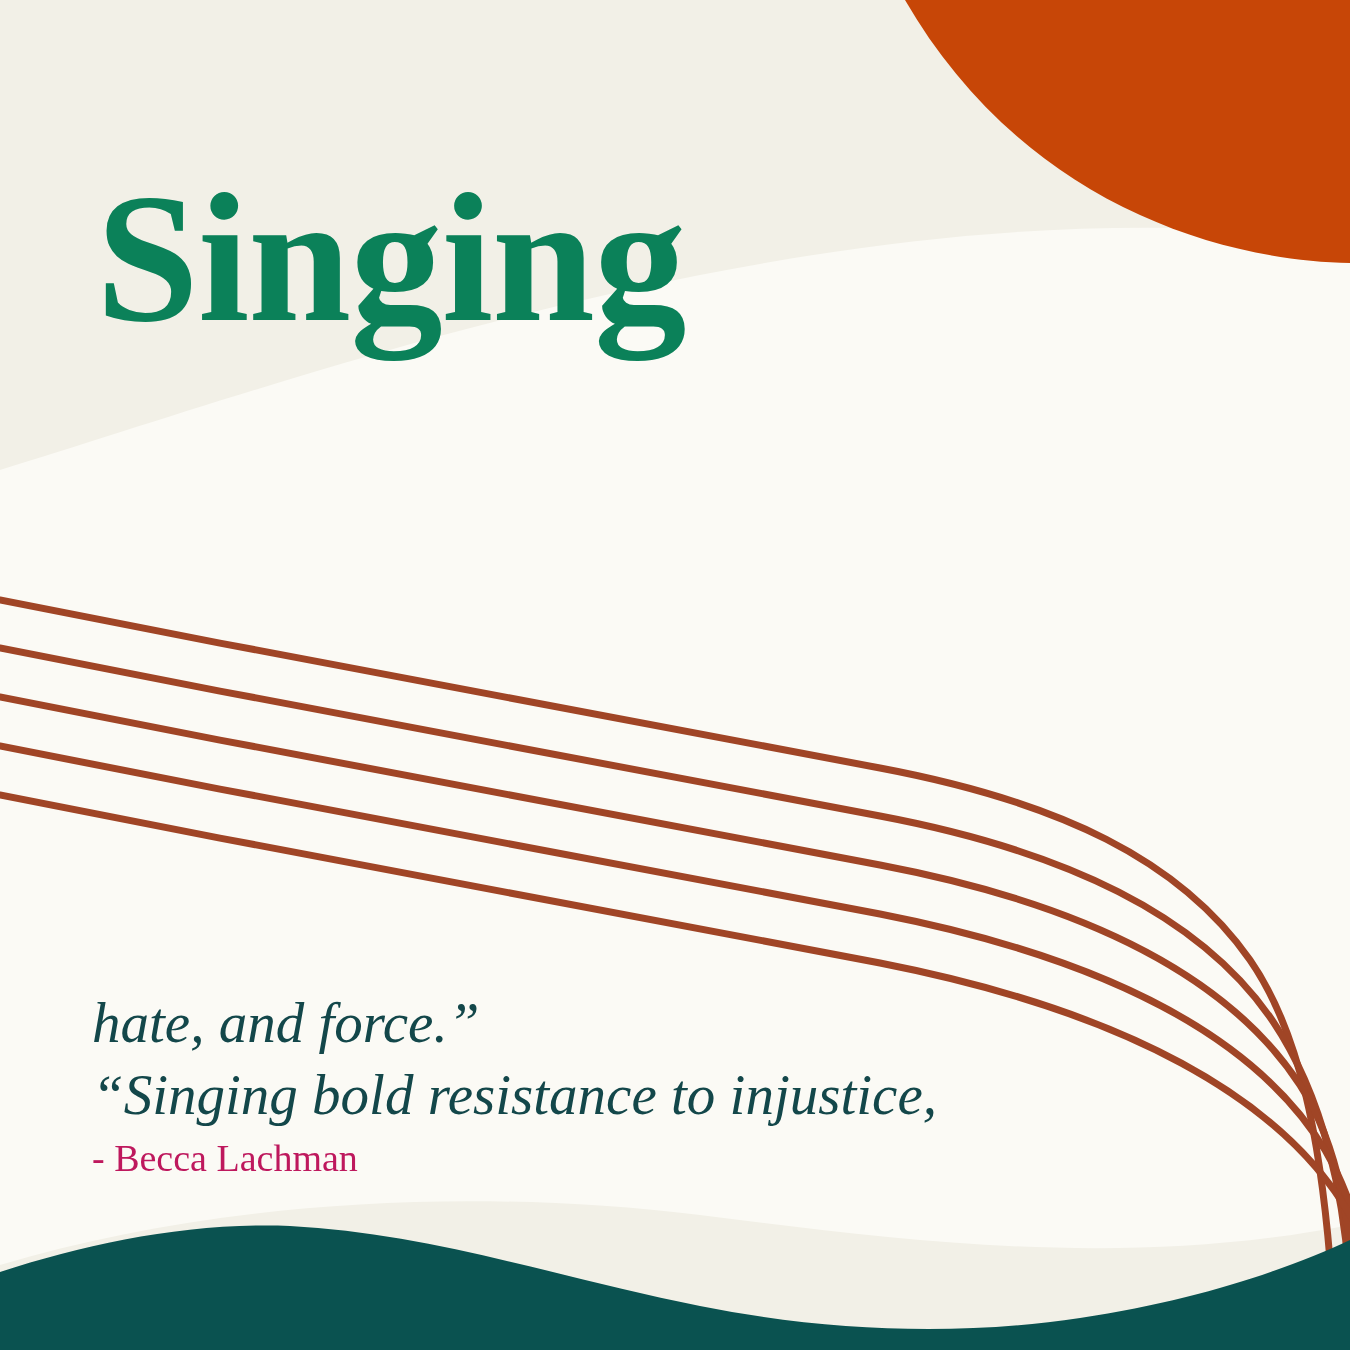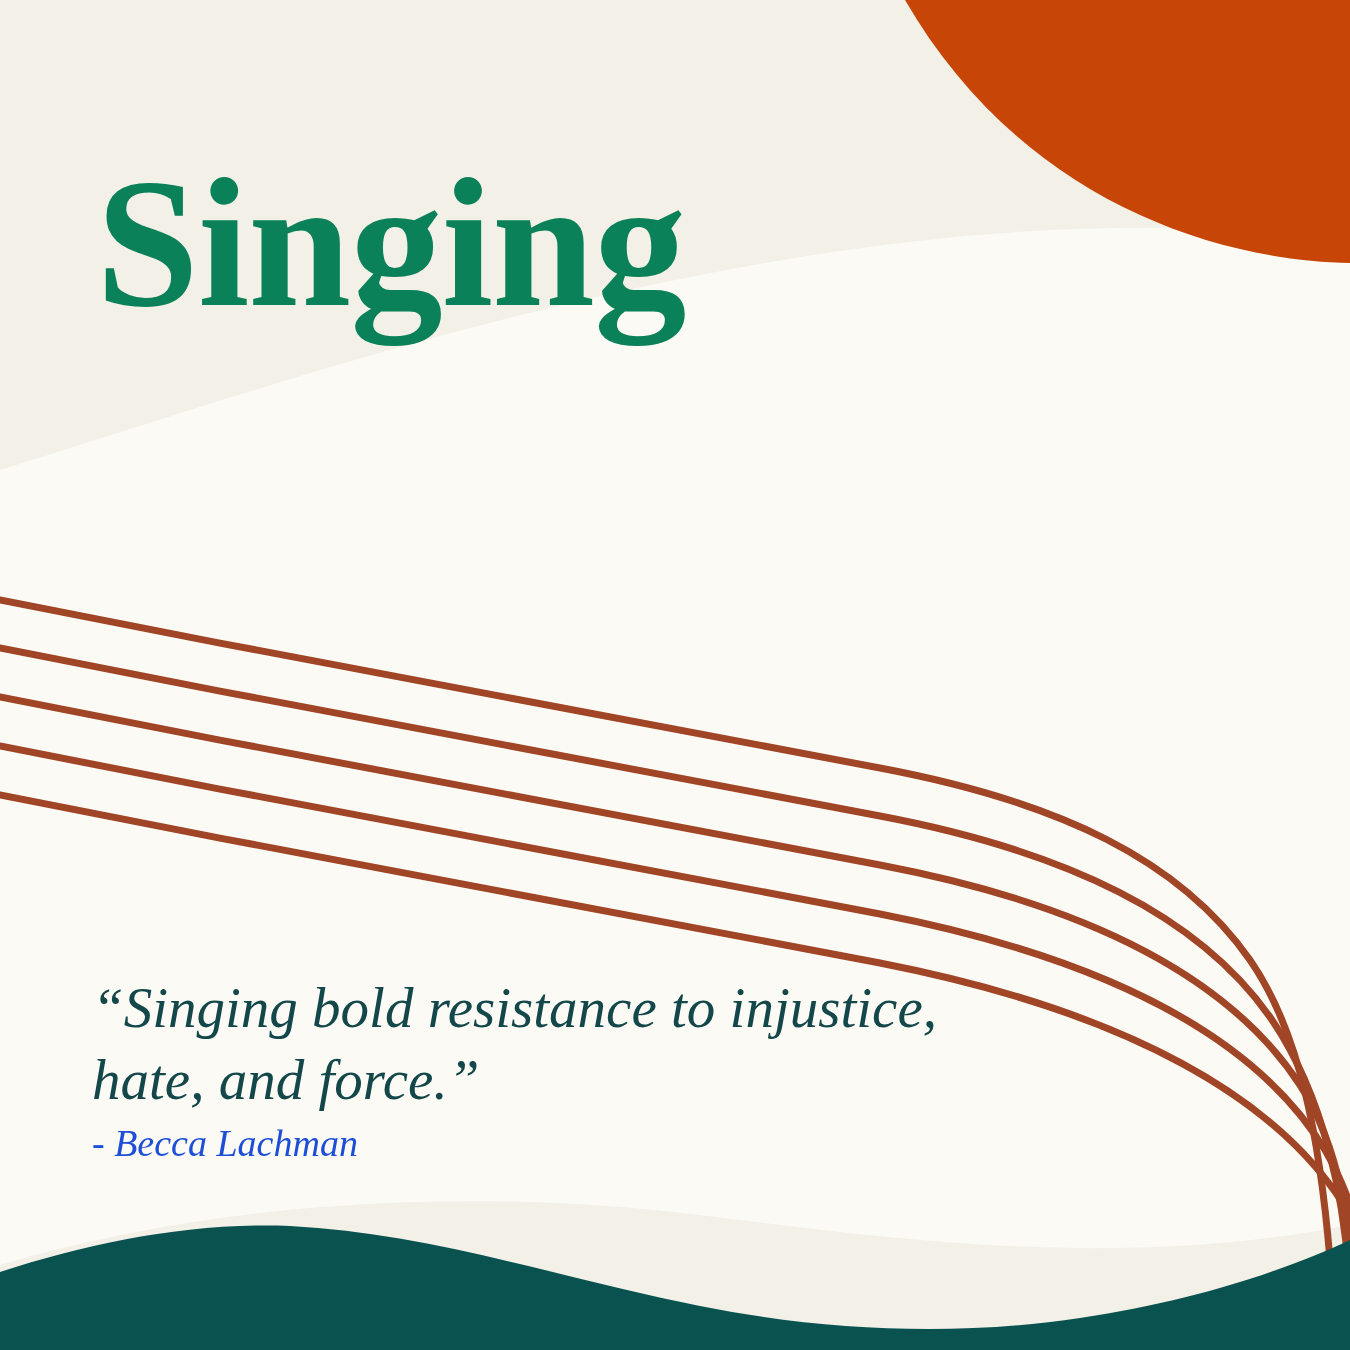--- a/index.html
+++ b/index.html
@@ -19,21 +19,21 @@
     position: absolute;
     left: 0;
     top: 0;
     width: 1350px;
     height: 1350px;
     display: block;
   }
   .content-layer {
     position: absolute;
     left: 0;
-    top: 0;
+    top: 15px;
     width: 1350px;
     height: 1200px;
   }
   #title-block {
     position: absolute;
     left: 96px;
     top: 152px;
     width: 1060px;
   }
   .title-line {
@@ -58,25 +58,24 @@
     font-style: italic;
     font-weight: normal;
     font-size: 57px;
     line-height: 1.26;
     color: #13474a;
     white-space: nowrap;
     margin: 0;
   }
   #attribution {
     font-family: "Liberation Serif", "DejaVu Serif", serif;
-    font-style: italic;
     font-weight: normal;
     font-size: 38px;
     line-height: 1.25;
-    color: #1d4ed8;
+    color: #be185d;
     margin: 4px 0 0 0;
     white-space: nowrap;
   }
 </style>
 </head>
 <body>
 
 <div id="poster">
 
   <svg id="bg-svg" viewBox="0 0 1350 1350" preserveAspectRatio="none">
@@ -113,19 +112,19 @@
              L 1350,1350 L 0,1350 Z"></path>
   </svg>
 
   <div class="content-layer">
 
     <div id="title-block">
       <div class="title-line">Singing</div>
     </div>
 
     <div id="quote-block">
+      <div class="quote-line">hate, and force.”</div>
       <div class="quote-line">“Singing bold resistance to injustice,</div>
-      <div class="quote-line">hate, and force.”</div>
       <div id="attribution">- Becca Lachman</div>
     </div>
 
   </div>
 </div>
 
 </body></html>

